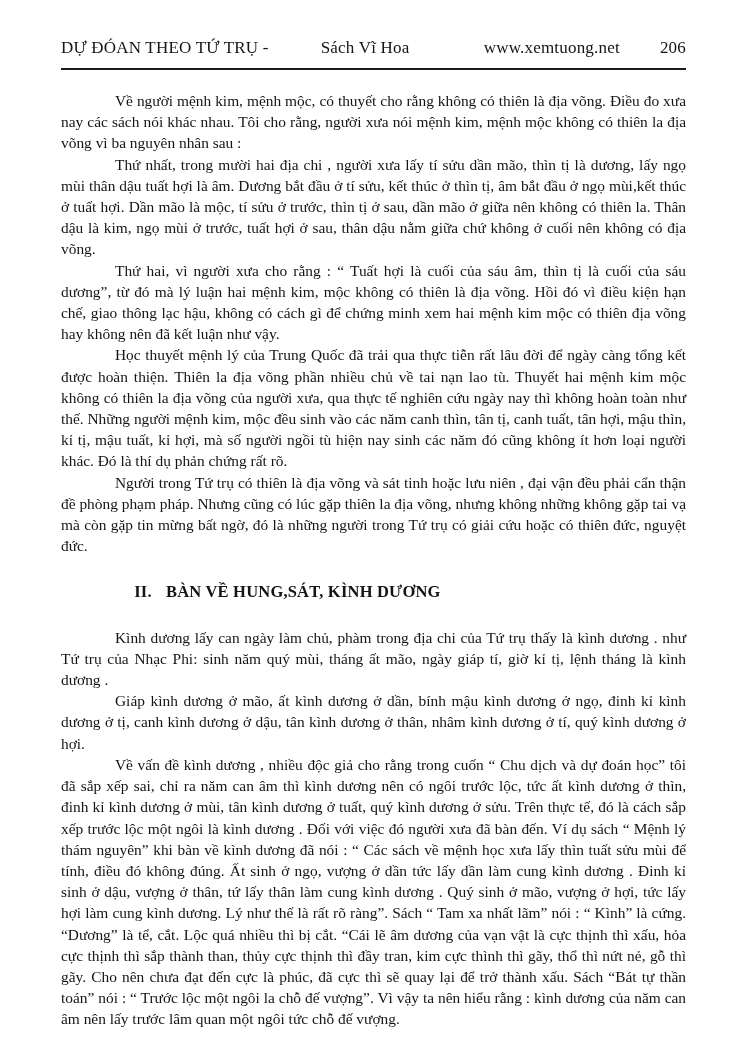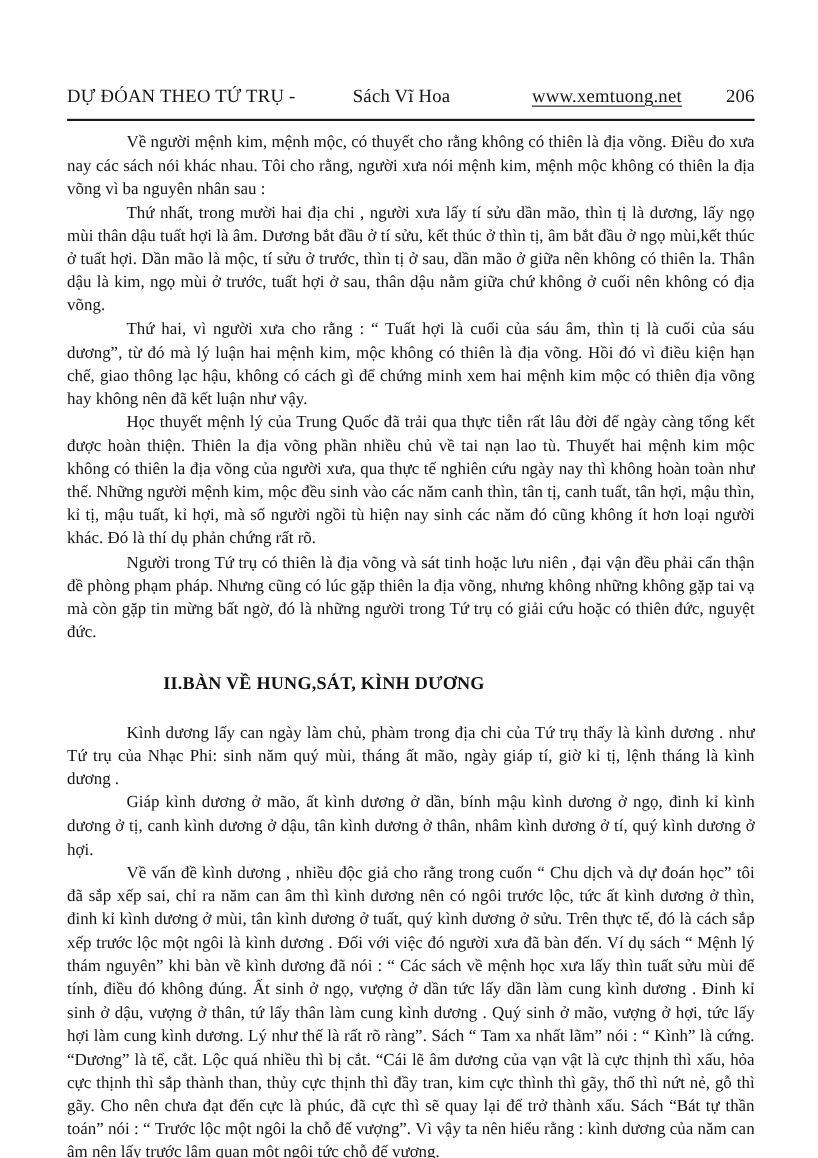--- a/index.html
+++ b/index.html
@@ -26,45 +26,44 @@
     letter-spacing: 0.2px;
     padding: 8px 0 10px 0;
     border-bottom: 2px solid #1a1a1a;
     white-space: nowrap;
   }
   .header-title { flex: 0 0 auto; }
   .header-author { flex: 0 0 auto; margin-left: 52px; }
   .header-website {
     flex: 0 0 auto;
     margin-left: auto;
-    text-decoration: underline;
     text-underline-offset: 3px;
   }
-  .header-pagenum { flex: 0 0 auto; margin-left: 40px; margin-top: 40px; }
+  .header-pagenum { flex: 0 0 auto; margin-left: 40px; }
   
   .content {
-    margin-top: 9px;
+    margin-top: 20px;
     font-size: 15.4px;
     line-height: 21.2px;
     text-align: justify;
   }
   .content p {
     margin: 0;
     text-indent: 54px;
   }
   
   .section-heading {
     display: flex;
     align-items: baseline;
     font-weight: bold;
     font-size: 16.5px;
     letter-spacing: 0.2px;
     margin: 25px 0 24px 0;
     padding-left: 59px;
-    text-align: right;
+    text-align: center;
   }
   .heading-numeral {
     flex: 0 0 auto;
     width: 46px;
   }
   .heading-title { flex: 0 0 auto; }
 </style>
 </head>
 <body>
 

